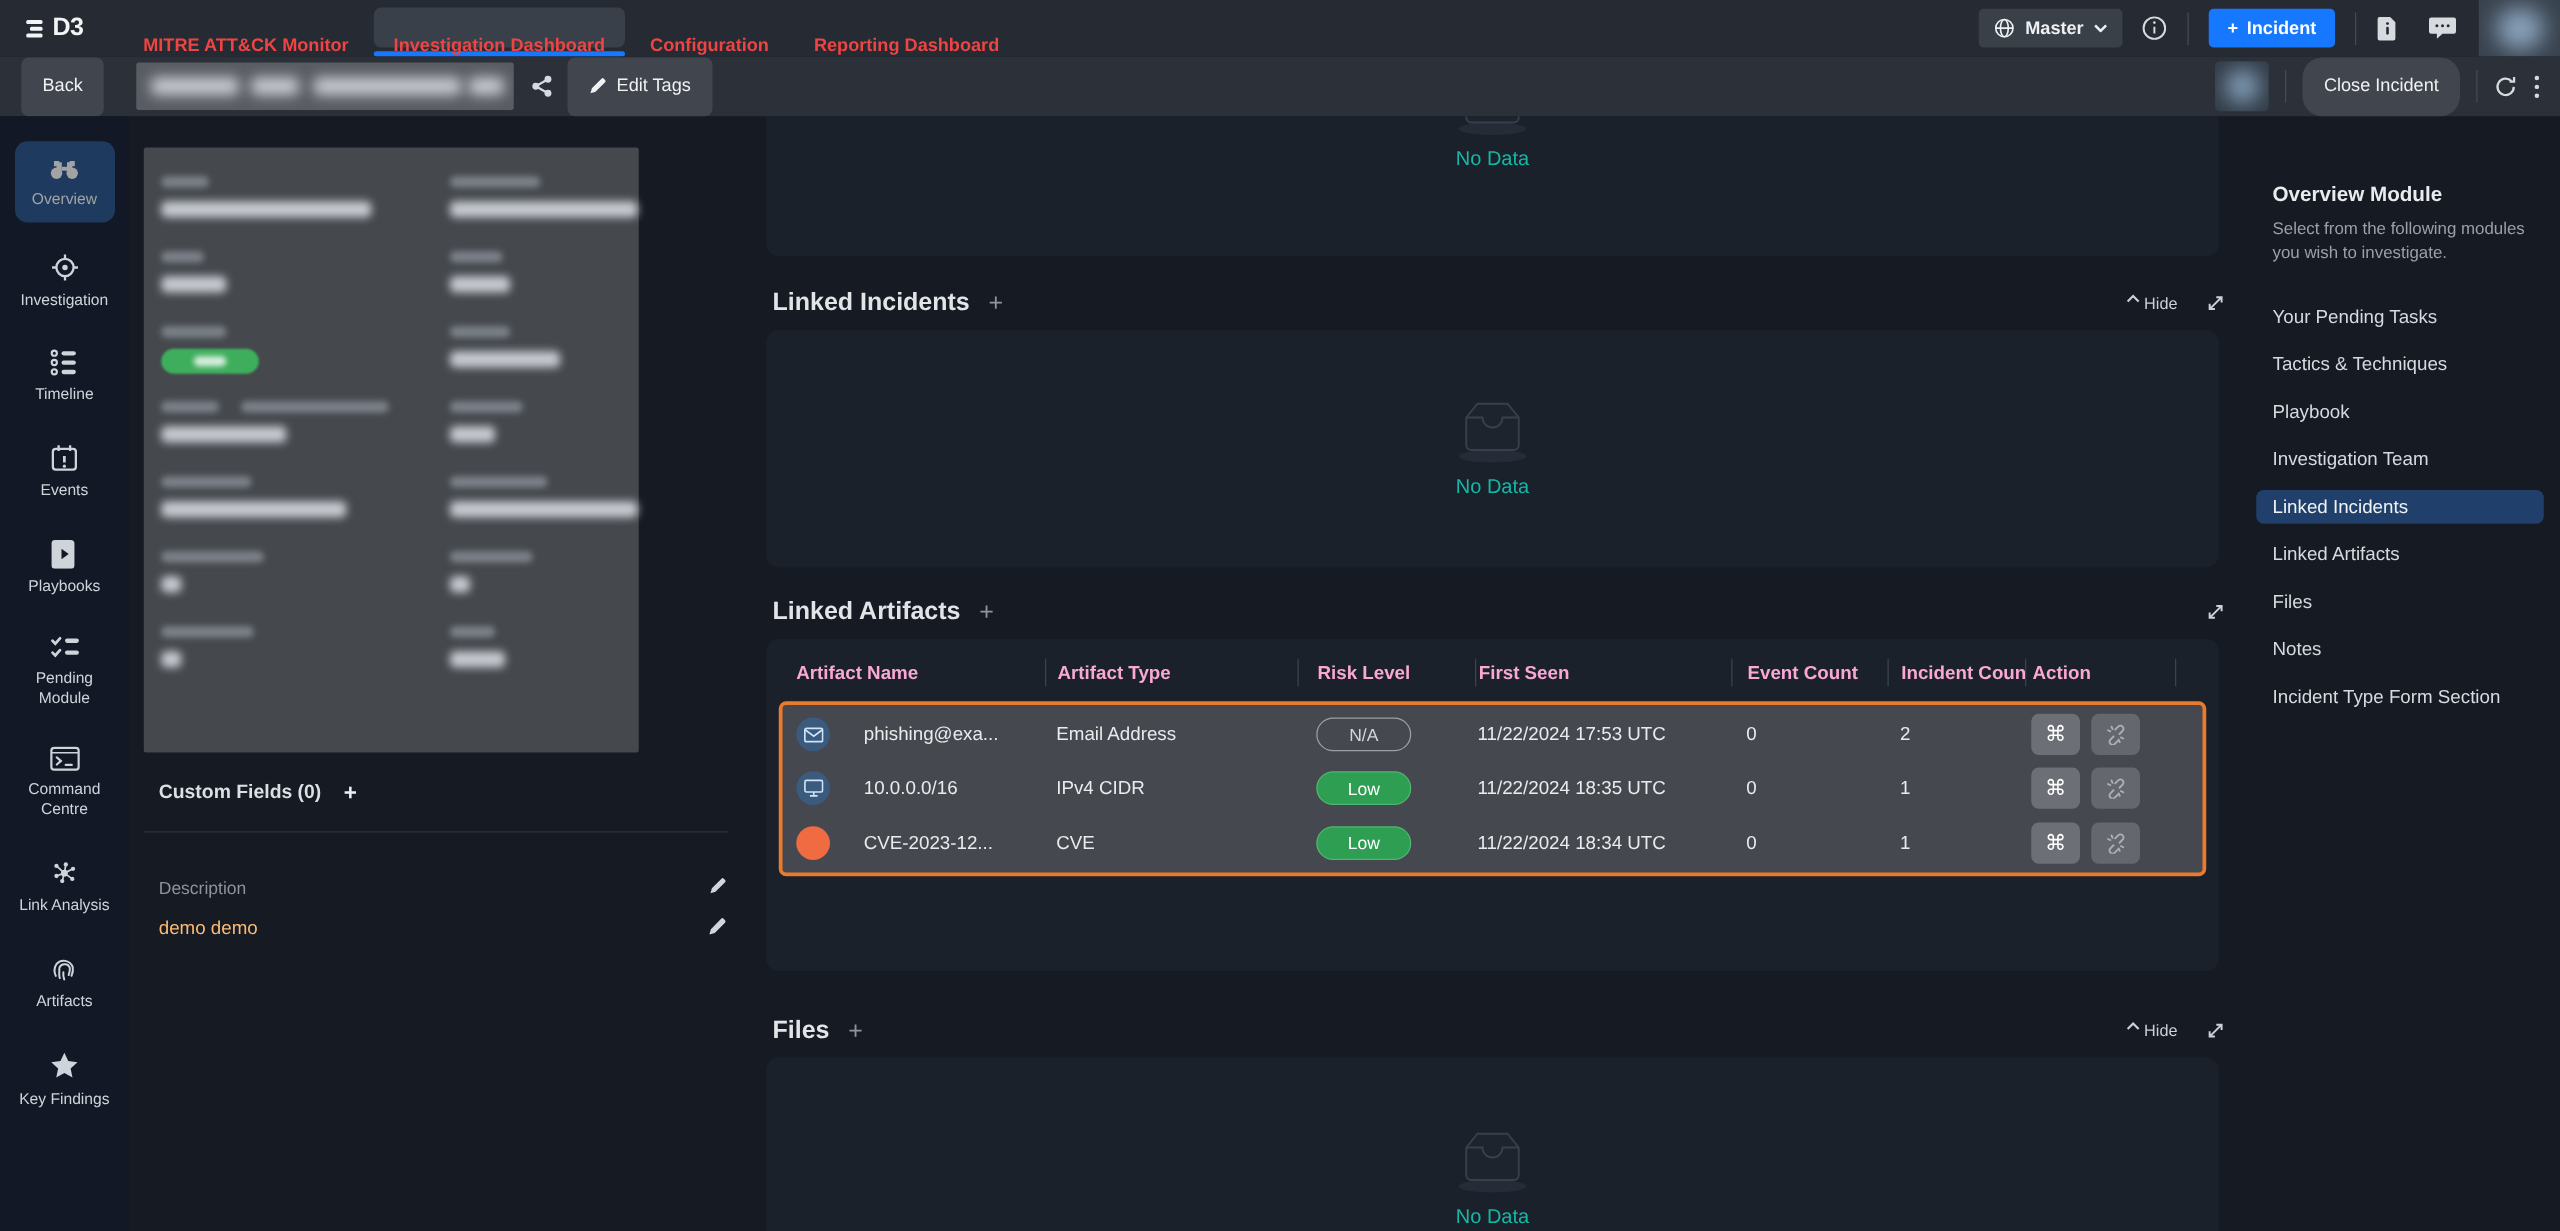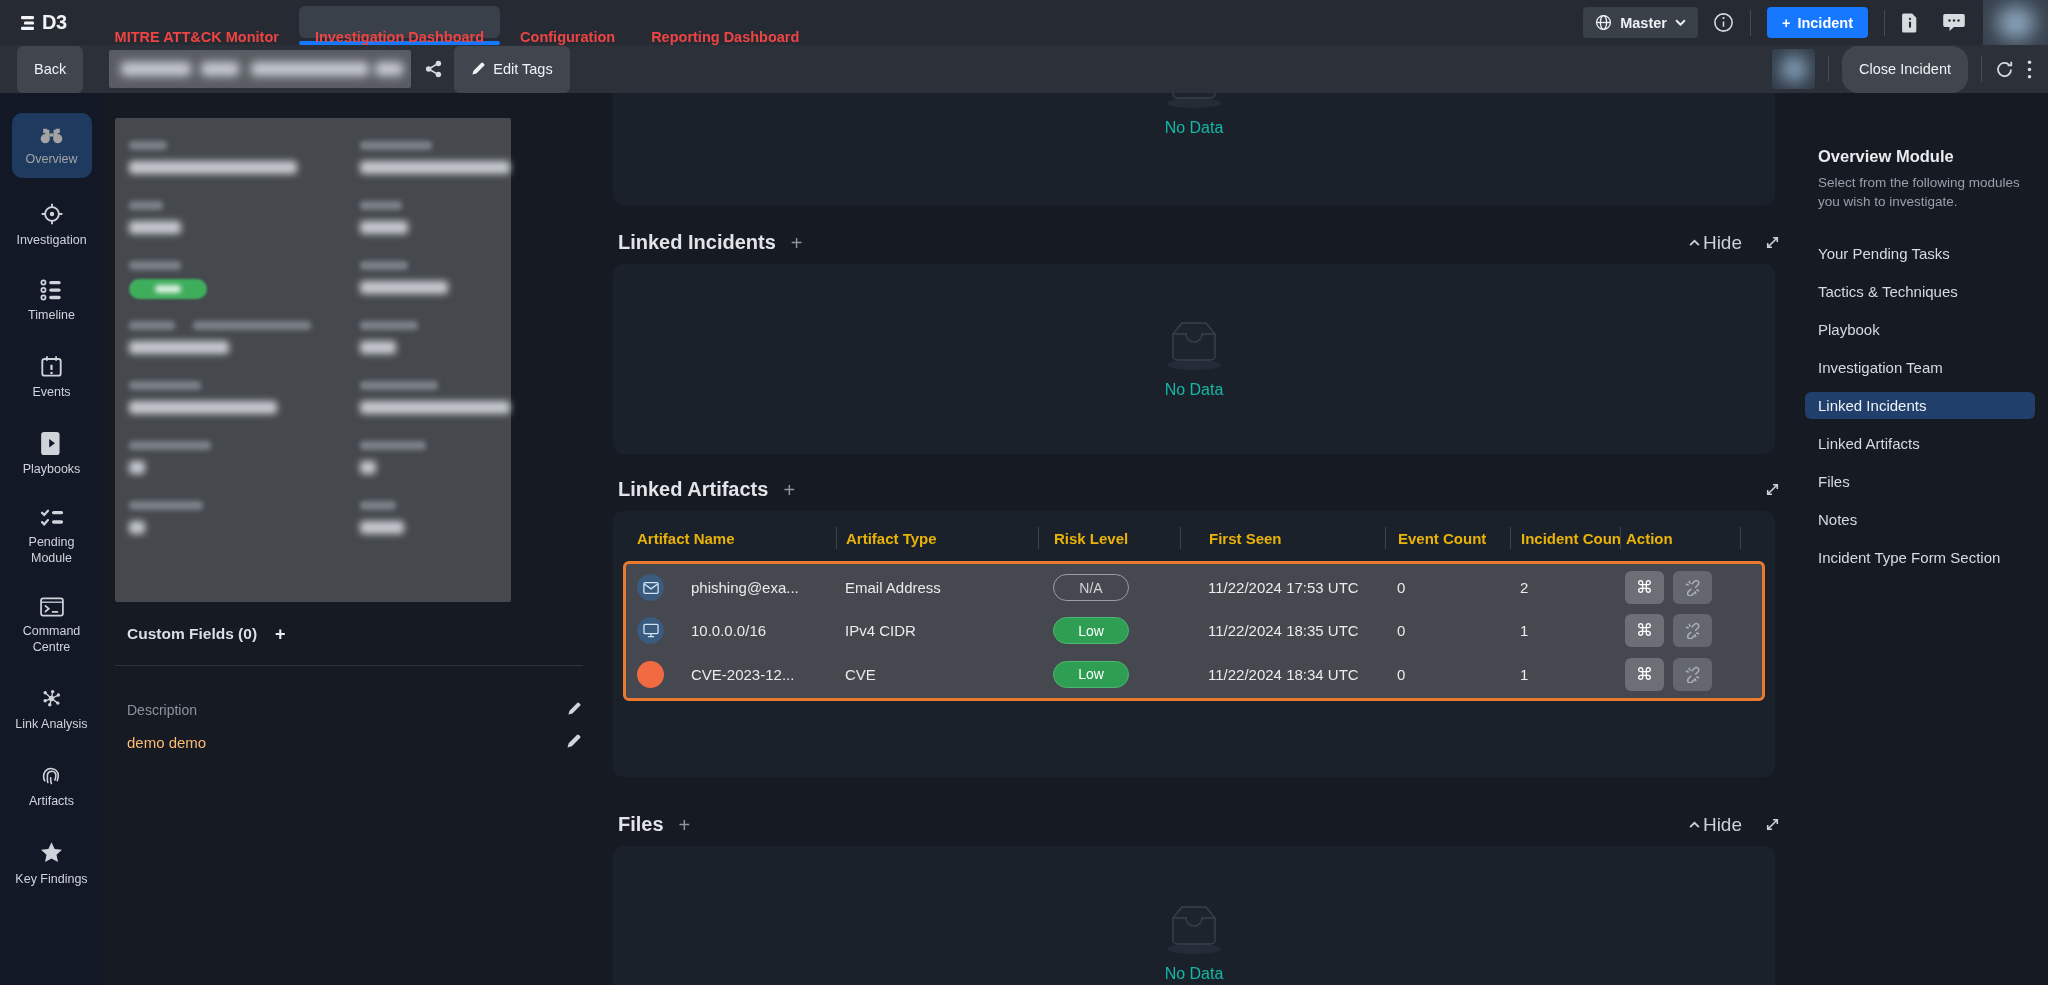--- a/index.html
+++ b/index.html
@@ -88,38 +88,38 @@
   .card { background:#1b212b; border-radius:10px; width:1162px; }
   .card.partial { height:112px; border-radius:0 0 10px 10px; overflow:hidden;
     display:flex; flex-direction:column; align-items:center; }
   .card.partial .tray { margin-top:-36px; }
   .empty-state { display:flex; flex-direction:column; align-items:center; }
   .no-data-txt { font-size:16px; color:#14b8a6; margin-top:10px; }
   .sec-head { display:flex; align-items:center; width:1168px; padding-left:5px; }
   .sec-title { font-size:20px; font-weight:700; color:#e2e4e7; }
   .sec-plus { margin-left:15px; color:#8f959d; font-size:20px; cursor:pointer; line-height:1; }
   .sec-right { margin-left:auto; display:flex; align-items:center; gap:22px; }
-  .hide-ctl { display:flex; align-items:center; gap:3px; font-size:19px; color:#cdd0d5; cursor:pointer; }
+  .hide-ctl { display:flex; gap:3px; font-size:13px; color:#cdd0d5; cursor:pointer; }
   .expand-ic { color:#cdd0d5; cursor:pointer; display:flex; }
   .h-li { margin-top:26px; }
   .card-li { margin-top:10px; height:190px; display:flex; align-items:center; justify-content:center; }
   .h-la { margin-top:24px; }
   .card-la { margin-top:10px; height:266px; }
   .h-files { margin-top:36px; }
   .card-files { margin-top:10px; height:300px; display:flex; flex-direction:column; align-items:center; padding-top:57px; }
 
   
   .art-head { display:flex; align-items:center; height:50px; margin:0 10px; padding:4px 0 0 14px;
-    font-size:15px; font-weight:700; color:#eab308; }
+    font-size:15px; font-weight:700; color:#f9a8d4; }
   .art-head > div { white-space:nowrap; overflow:hidden; display:flex; align-items:center; height:22px; }
   .art-head > div:not(:first-child) { border-left:1px solid #3e434b; }
   .artcols > :nth-child(1){ width:199px; flex-shrink:0; }
   .artcols > :nth-child(2){ width:202px; padding-left:9px; flex-shrink:0; }
   .artcols > :nth-child(3){ width:142px; padding-left:15px; flex-shrink:0; }
-  .artcols > :nth-child(4){ width:205px; padding-left:28px; flex-shrink:0; }
+  .artcols > :nth-child(4){ width:205px; padding-left:2px; flex-shrink:0; }
   .artcols > :nth-child(5){ width:125px; padding-left:12px; flex-shrink:0; }
   .artcols > :nth-child(6){ width:110px; padding-left:10px; flex-shrink:0; }
   .artcols > :nth-child(7){ width:120px; padding-left:5px; flex-shrink:0; }
   .artcols > :nth-child(8){ flex:1; }
   .highlight-box { margin:0 10px; height:140px; background:#45484e; border:3px solid #e97a2e;
     border-radius:6px; padding:2px 0 2px 11px; display:flex; flex-direction:column; justify-content:space-around; }
   .art-row { display:flex; align-items:center; height:44px; font-size:15px; color:#e9ebed; cursor:pointer; }
   .art-row > :nth-child(3){ padding-left:15px; }
   .art-row .namecell { display:flex; align-items:center; gap:27px; }
   .art-icon { width:27px; height:27px; border-radius:50%; display:flex; align-items:center;

